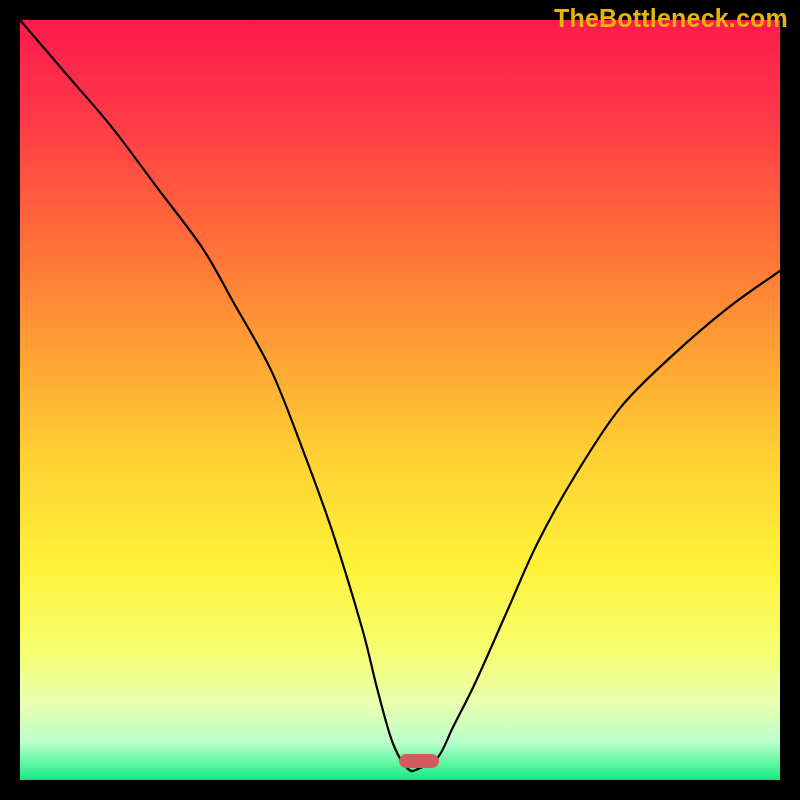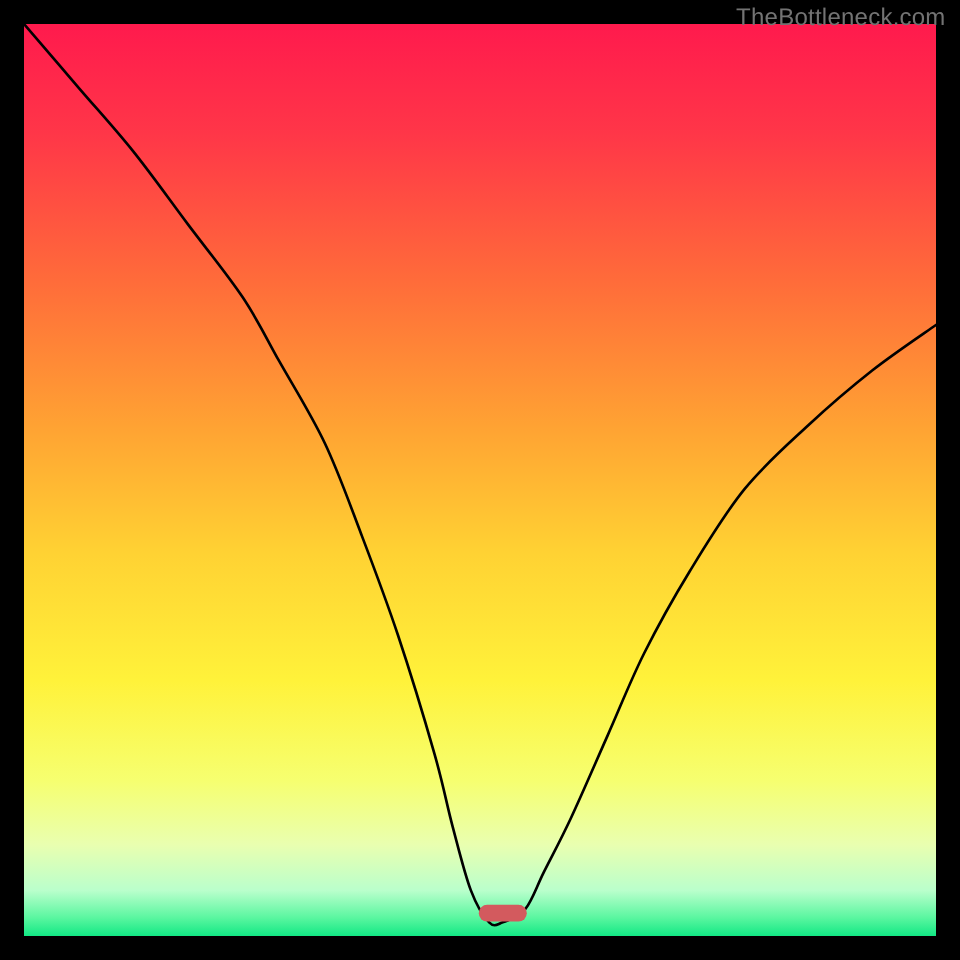--- a/index.html
+++ b/index.html
@@ -14,23 +14,23 @@
   .frame {
     position: relative;
     width: 800px;
     height: 800px;
     background: #000;
   }
   .watermark {
     position: absolute;
     top: 4px;
     right: 12px;
-    color: #737373;
-    font-size: 20px;
-    font-weight: 400;
+    color: #eab308;
+    font-size: 25px;
+    font-weight: 700;
     letter-spacing: 0.2px;
     z-index: 20;
   }
   .plot-area {
     position: absolute;
     left: 20px;
     top: 20px;
     width: 760px;
     height: 760px;
     overflow: hidden;

